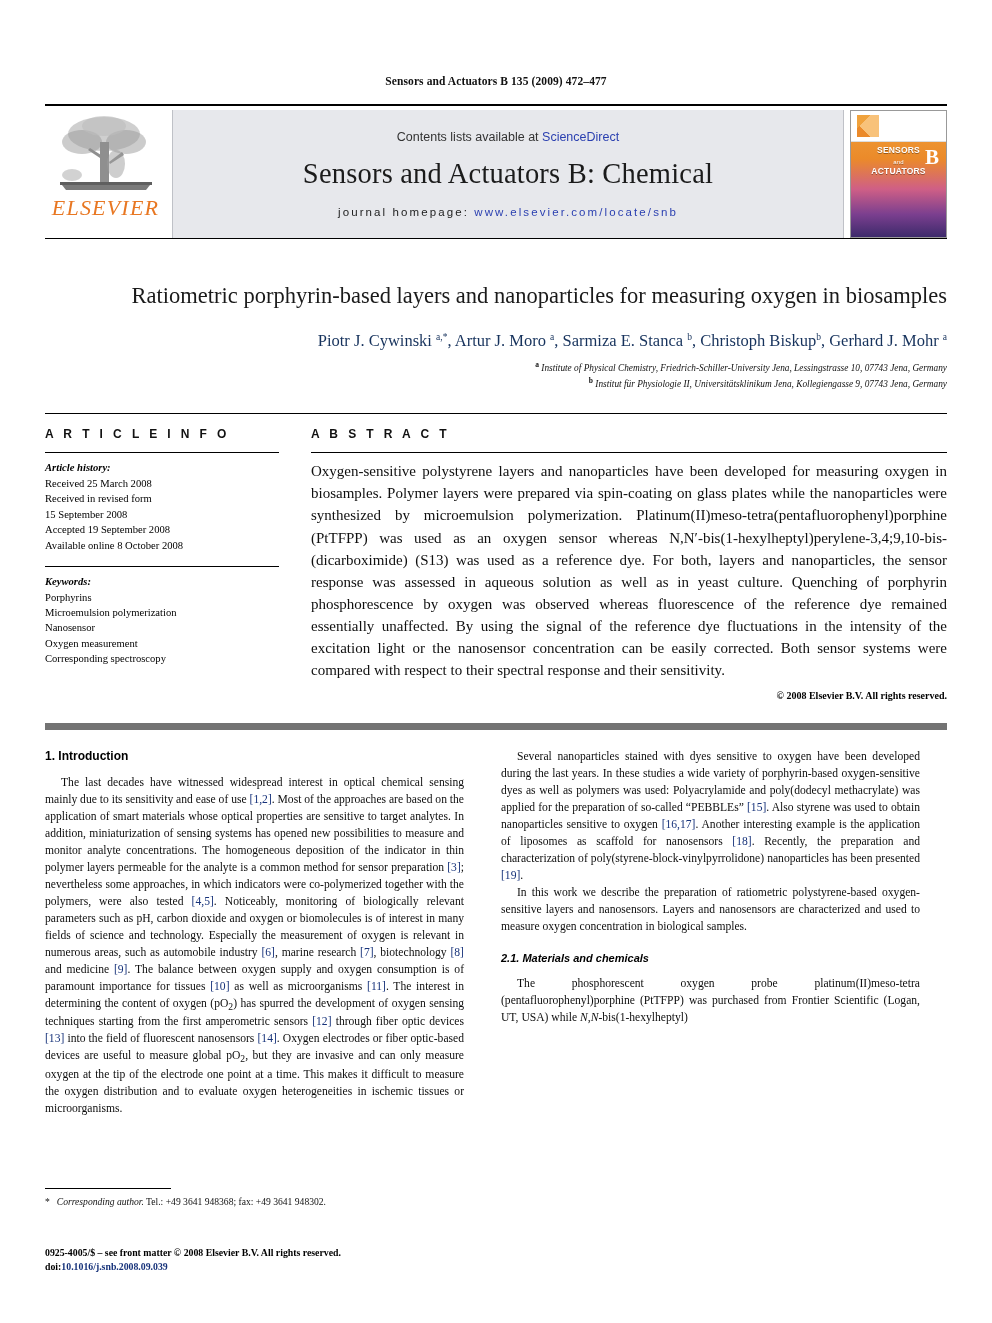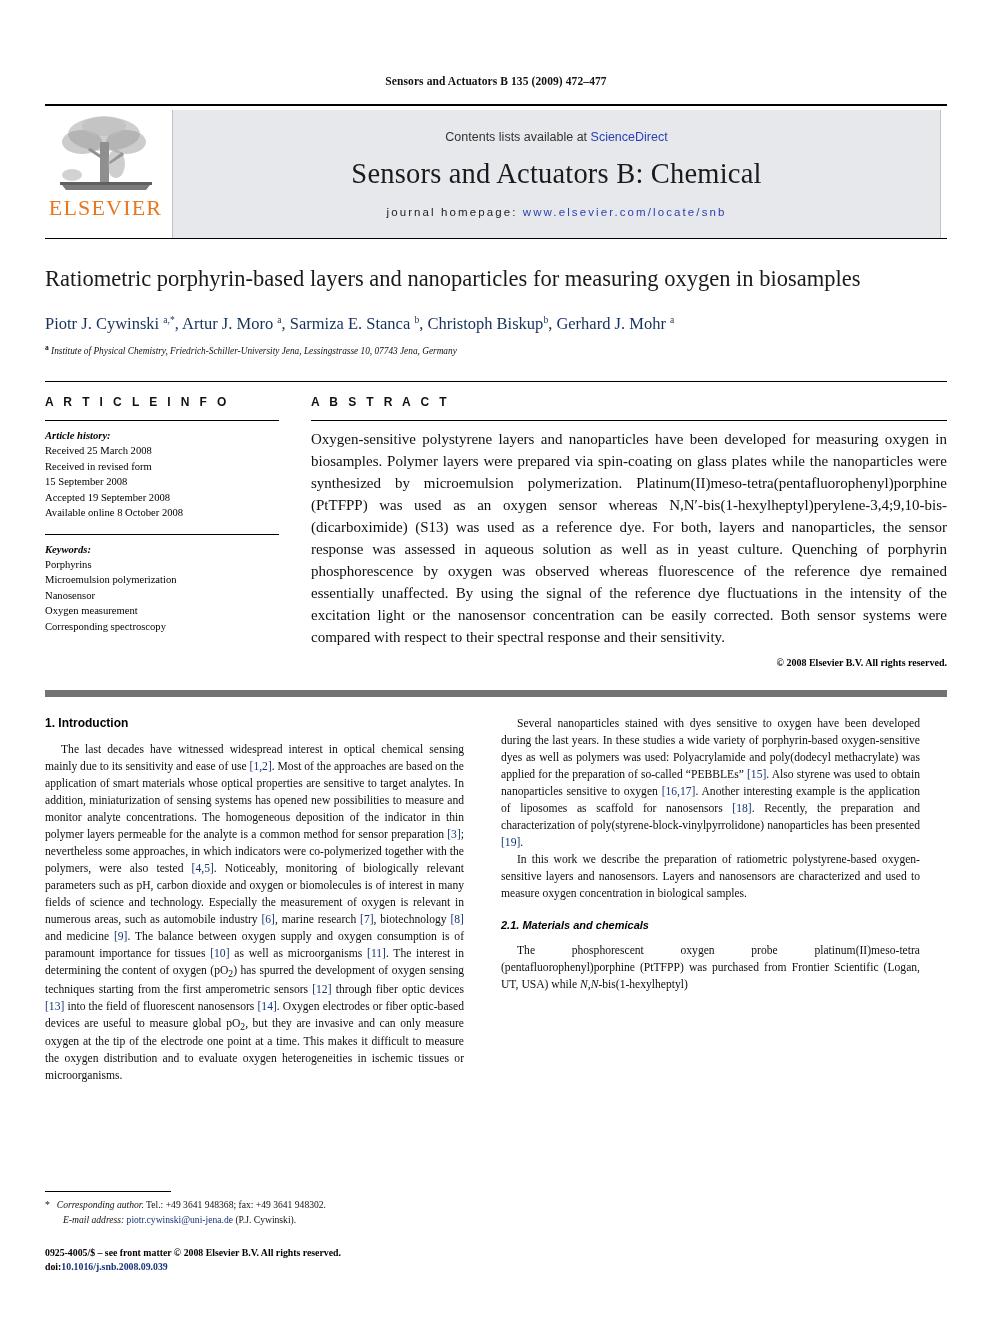--- a/index.html
+++ b/index.html
@@ -53,20 +53,21 @@
     padding-top: 2px;
   }
   .tree-svg { display: block; }
   .elsevier-word {
     font-family: "Liberation Serif", serif;
     font-size: 22px;
     letter-spacing: 1.2px;
     color: #E87722;
     margin-top: 1px;
     line-height: 1;
+    font-style: italic;
   }
   .center-block {
     flex: 1 1 auto;
     background: #e7e8ec;
     margin: 0 6px 0 6px;
     display: flex;
     flex-direction: column;
     align-items: center;
     justify-content: center;
     text-align: left;
@@ -139,21 +140,21 @@
     position: absolute;
     right: 7px;
     top: 34px;
     font-family: "Liberation Serif", serif;
     font-size: 21px;
     font-weight: bold;
     color: #fff;
   }
 
   
-  .title-wrap { margin-top: 25px; }
+  .title-wrap { margin-top: 42px; text-align: right; }
   .paper-title {
     font-family: "Liberation Serif", serif;
     font-size: 22.5px;
     line-height: 1.30;
     color: #1a1a1a;
     font-weight: normal;
     margin: 0;
   }
   .authors {
     margin-top: 21px;
@@ -240,21 +241,21 @@
     text-indent: 16px;
     color: #0d0d0d;
   }
   p.para + p.para { margin-top: 0; }
   .ref { color: #16327a; }
 
   
   .footnote-area {
     position: absolute;
     left: 45px;
-    bottom: 96px;
+    bottom: 114px;
     width: 419px;
   }
   .fn-rule {
     border-top: 1px solid #000;
     width: 126px;
     margin-bottom: 6px;
   }
   .fn-line {
     font-size: 9.6px;
     line-height: 1.5;
@@ -309,27 +310,41 @@
       <div class="contents-line">
         <span>Contents lists available at </span><a href="#">ScienceDirect</a>
       </div>
       <div class="journal-title">Sensors and Actuators B: Chemical</div>
       <div class="homepage-line">
         <span>journal homepage:</span>
         <span class="url">www.elsevier.com/locate/snb</span>
       </div>
     </div>
 
+    <div class="cover-block">
+      <div class="cover-top">
+        <div class="cover-spark"></div>
+      </div>
+      <div class="cover-label">
+        <span>SENSORS</span><br>
+        <span class="small">and</span><br>
+        <span>ACTUATORS</span>
+      </div>
+      <div class="cover-b">
+        <span>B</span>
+      </div>
+    </div>
   </div>
 
   <div class="title-wrap">
     <h1 class="paper-title">Ratiometric porphyrin-based layers and nanoparticles for measuring oxygen in biosamples</h1>
     <div class="authors">Piotr J. Cywinski <sup>a,</sup><sup>*</sup>, Artur J. Moro <sup>a</sup>, Sarmiza E. Stanca <sup>b</sup>, Christoph Biskup<sup>b</sup>, Gerhard J. Mohr <sup>a</sup></div>
     <div class="affils">
       <div><sup>a</sup> <span>Institute of Physical Chemistry, Friedrich-Schiller-University Jena, Lessingstrasse 10, 07743 Jena, Germany</span></div>
+      <div><sup>b</sup> <span>Institut für Physiologie II, Universitätsklinikum Jena, Kollegiengasse 9, 07743 Jena, Germany</span></div>
     </div>
   </div>
 
   <div class="info-abstract">
 
     <div class="col-info">
       <div class="sec-head">A R T I C L E   I N F O</div>
       <div class="rule"></div>
       <div class="info-body">
         <div class="lbl">Article history:</div>
@@ -372,25 +387,20 @@
       <div class="h2">2.1. Materials and chemicals</div>
       <p class="para">The phosphorescent oxygen probe platinum(II)meso-tetra (pentafluorophenyl)porphine (PtTFPP) was purchased from Frontier Scientific (Logan, UT, USA) while <i>N</i>,<i>N</i>-bis(1-hexylheptyl)</p>
     </div>
   </div>
 
   <div class="footnote-area">
     <div class="fn-rule"></div>
     <div class="fn-line">
       <span class="star">*</span><span><i>Corresponding author.</i> Tel.: +49 3641 948368; fax: +49 3641 948302.</span>
     </div>
-    <div class="fn-line" style="padding-left:18px;text-indent:0">
-      <i>E-mail address:</i>
-      <span class="fn-mail">piotr.cywinski@uni-jena.de</span>
-      <span>(P.J. Cywinski).</span>
-    </div>
   </div>
 
   <div class="footer-area">
     <div>0925-4005/$ – see front matter © 2008 Elsevier B.V. All rights reserved.</div>
     <div>
       <span>doi:</span><span class="doi">10.1016/j.snb.2008.09.039</span>
     </div>
   </div>
 
 </div>

